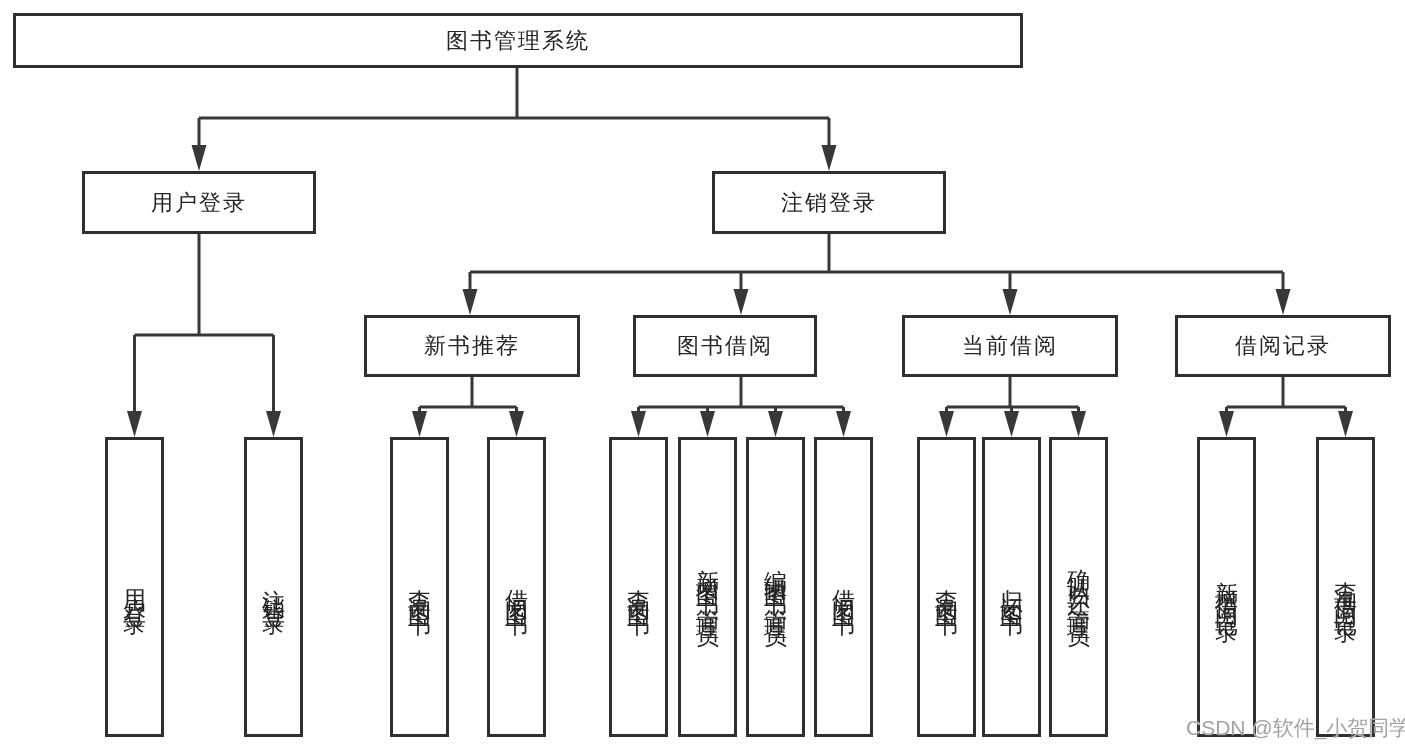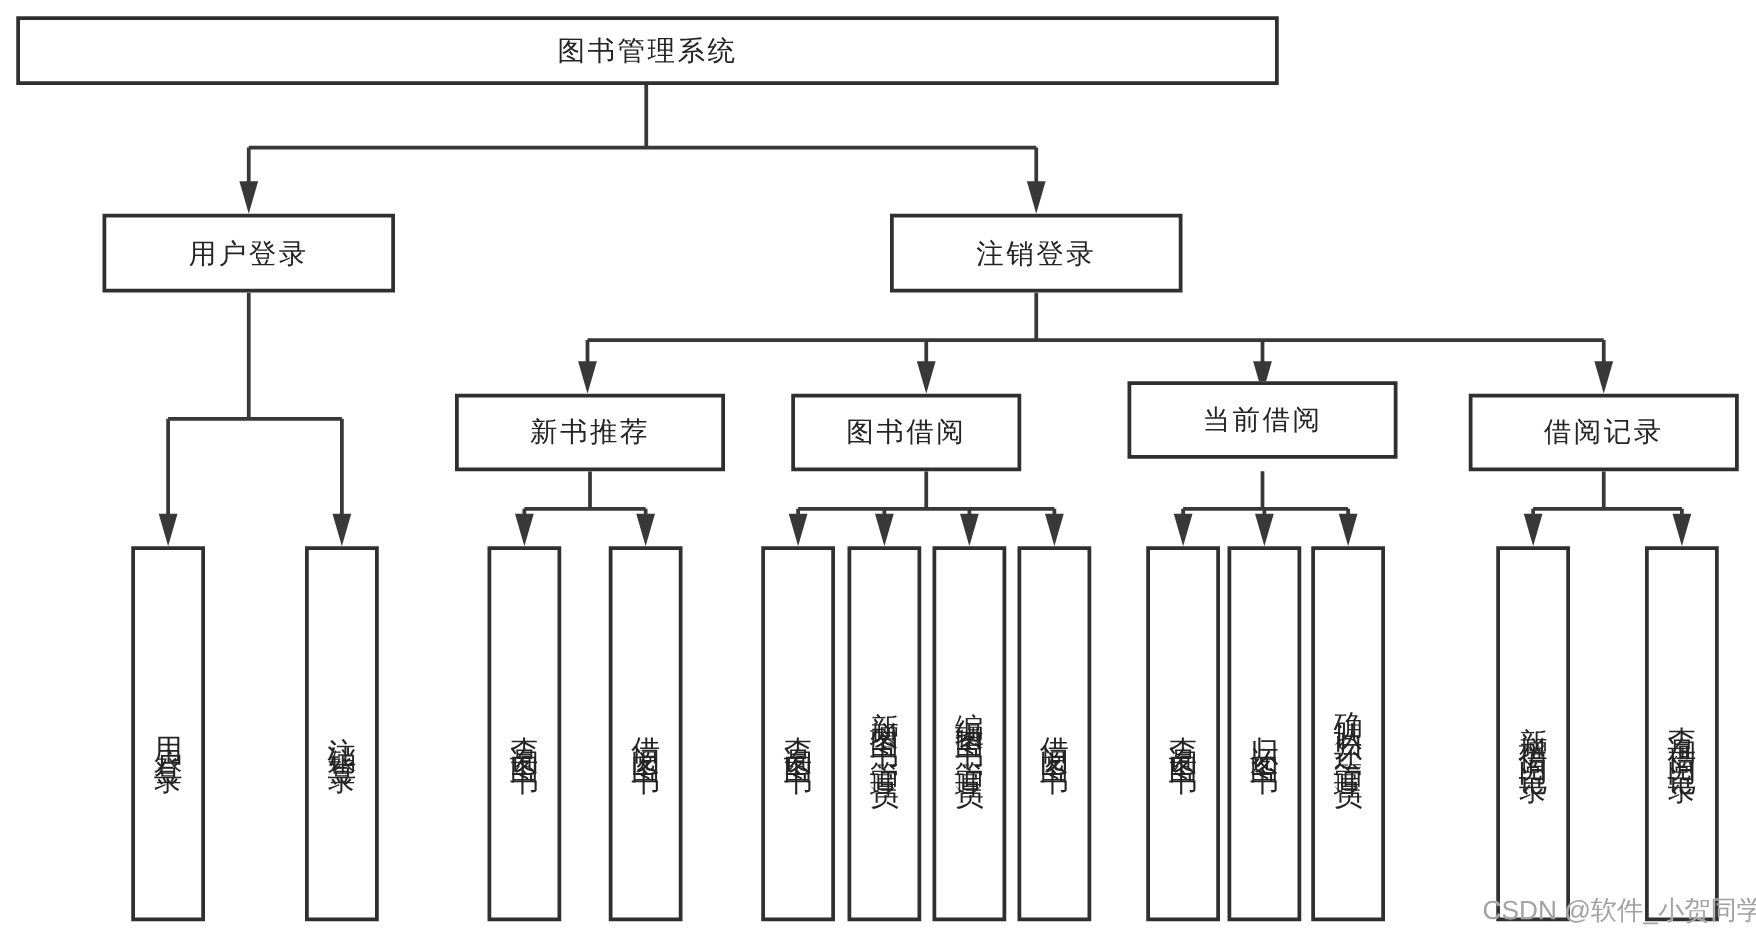--- a/index.html
+++ b/index.html
@@ -130,21 +130,21 @@
   <div class="box" style="left:712px; top:171px; width:234px; height:63px;">
     <span class="lbl">注销登录</span>
   </div>
 
   <div class="box" style="left:364px; top:315px; width:216px; height:62px;text-align:center;">
     <span class="lbl">新书推荐</span>
   </div>
   <div class="box" style="left:633px; top:315px; width:184px; height:62px;">
     <span class="lbl">图书借阅</span>
   </div>
-  <div class="box" style="left:902px; top:305px; width:216px; height:62px;">
+  <div class="box" style="left:902px; top:315px; width:216px; height:62px;">
     <span class="lbl">当前借阅</span>
   </div>
   <div class="box" style="left:1175px; top:315px; width:216px; height:62px;">
     <span class="lbl">借阅记录</span>
   </div>
 
   <div class="leaf" style="left:105px;">
     <span class="vlbl">用户登录</span>
   </div>
   <div class="leaf" style="left:244px;">

